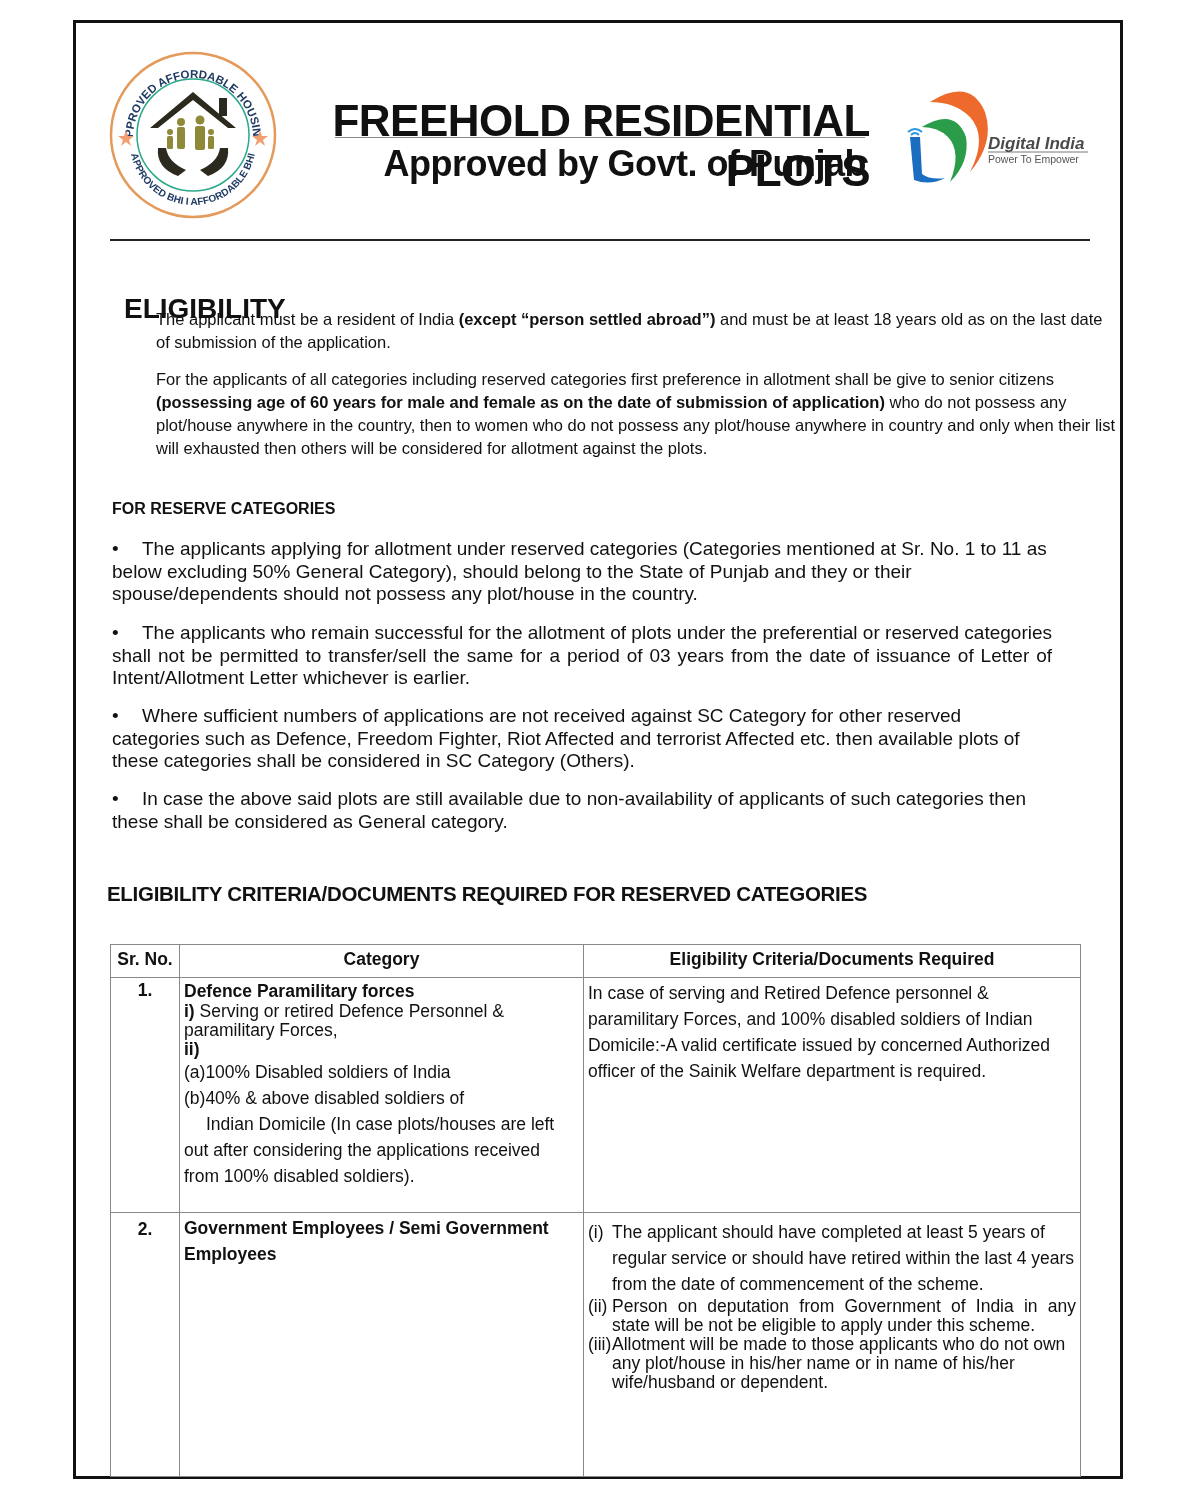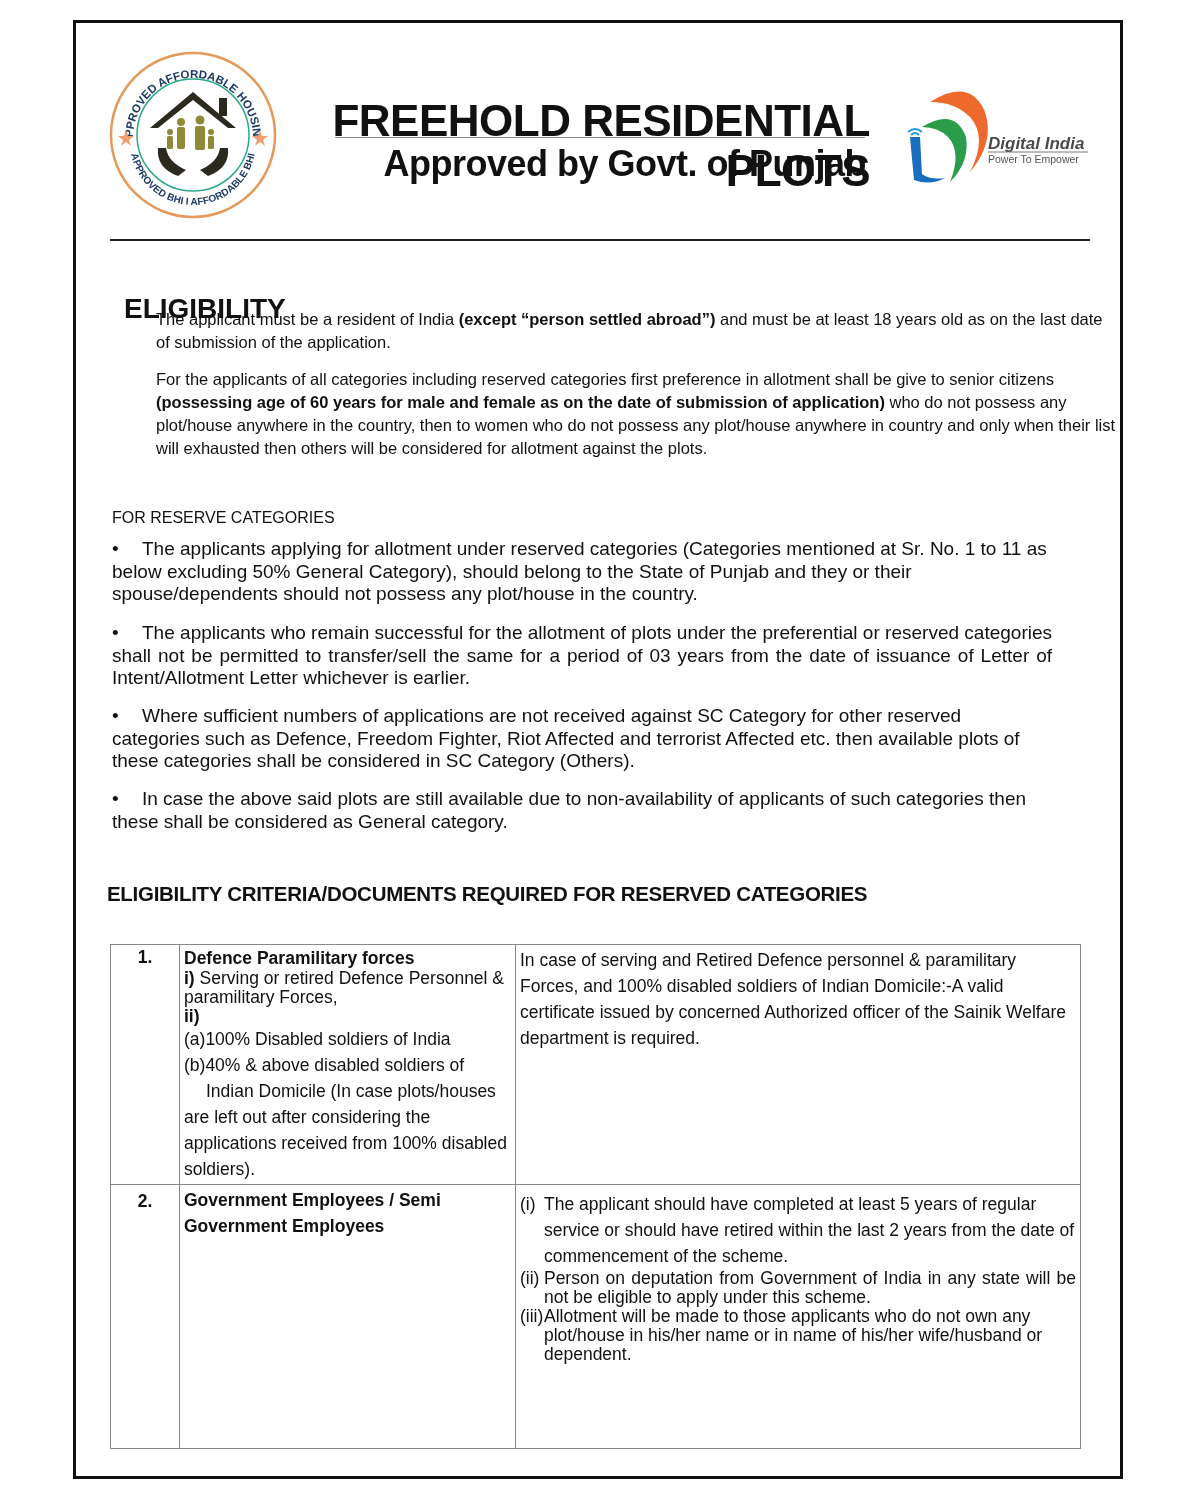--- a/index.html
+++ b/index.html
@@ -9,21 +9,21 @@
   .logo-right{position:absolute;left:900px;top:82px;width:200px;height:110px;}
   .title1{position:absolute;left:330px;top:96px;width:540px;text-align:right;font-weight:bold;font-size:44px;letter-spacing:-0.5px;}
   .title-rule{position:absolute;left:335px;top:137px;width:530px;height:1px;background:#888;}
   .title2{position:absolute;left:326px;top:143px;width:540px;text-align:right;font-weight:bold;font-size:36px;letter-spacing:-0.5px;}
   .header-rule{position:absolute;left:110px;top:239px;width:980px;height:2px;background:#222;}
   .h-elig{position:absolute;left:124px;top:253px;font-weight:bold;font-size:28px;margin-top:40px;}
   .p{position:absolute;font-size:16.5px;line-height:23px;margin-left:32px;}
   .p b{font-weight:bold;}
   .p1{left:124px;top:308px;width:960px;}
   .p2{left:124px;top:368px;width:960px;}
-  .h-reserve{position:absolute;left:112px;top:500px;font-weight:normal;font-size:16px;margin-top:9px;}
+  .h-reserve{position:absolute;left:112px;top:500px;font-weight:bold;font-size:16px;}
   .bullet{position:absolute;left:112px;width:940px;font-size:19px;line-height:22.5px;}
   .bullet .dot{display:inline-block;width:30px;}
   .b1{top:538px;}
   .b2{top:622px;text-align:justify;}
   .b3{top:705px;}
   .b4{top:788px;}
   .h-criteria{position:absolute;left:107px;top:882px;font-weight:bold;font-size:20.5px;letter-spacing:-0.3px;}
   table.crit{position:absolute;left:110px;top:944px;width:971px;border-collapse:collapse;font-size:17.5px;}
   table.crit td, table.crit th{border:1px solid #888;vertical-align:top;padding:2px 4px;}
   table.crit th{font-weight:bold;text-align:center;height:26px;padding-top:4px;}
@@ -98,41 +98,46 @@
 
 <div class="h-reserve">FOR RESERVE CATEGORIES</div>
 <div class="bullet b1"><span class="dot">•</span><span>The applicants applying for allotment under reserved categories (Categories mentioned at Sr. No. 1 to 11 as below excluding 50% General Category), should belong to the State of Punjab and they or their spouse/dependents should not possess any plot/house in the country.</span></div>
 <div class="bullet b2"><span class="dot">•</span><span>The applicants who remain successful for the allotment of plots under the preferential or reserved categories shall not be permitted to transfer/sell the same for a period of 03 years from the date of issuance of Letter of Intent/Allotment Letter whichever is earlier.</span></div>
 <div class="bullet b3"><span class="dot">•</span><span>Where sufficient numbers of applications are not received against SC Category for other reserved categories such as Defence, Freedom Fighter, Riot Affected and terrorist Affected etc. then available plots of these categories shall be considered in SC Category (Others).</span></div>
 <div class="bullet b4"><span class="dot">•</span><span>In case the above said plots are still available due to non-availability of applicants of such categories then these shall be considered as General category.</span></div>
 
 <div class="h-criteria">ELIGIBILITY CRITERIA/DOCUMENTS REQUIRED FOR RESERVED CATEGORIES</div>
 <table class="crit">
   <tbody>
+      <tr>
+    <th class="c-sr">Sr. No.</th>
+    <th class="c-cat">Category</th>
+    <th>Eligibility Criteria/Documents Required</th>
+  </tr>
   <tr class="row1">
     <td class="c-sr">1.</td>
     <td>
       <div class="cat-title">Defence Paramilitary forces</div>
       <div class="tight"><b>i)</b><span> Serving or retired Defence Personnel &amp; paramilitary Forces,</span></div>
       <div class="tight"><b>ii)</b></div>
       <div class="loose">(a)100% Disabled soldiers of India</div>
       <div class="loose">(b)40% &amp; above disabled soldiers of</div>
       <div class="loose" style="text-indent:22px">Indian  Domicile (In case plots/houses are left out  after considering the applications received  from 100% disabled soldiers).</div>
     </td>
     <td class="crit-text">In case of serving and Retired Defence personnel &amp; paramilitary Forces, and 100% disabled soldiers of Indian Domicile:-A valid certificate issued by concerned Authorized officer of the Sainik Welfare department is required.</td>
   </tr>
   <tr class="row2">
     <td class="c-sr" style="padding-top:6px">2.</td>
     <td style="">
       <div class="cat-title" style="line-height:26px">Government Employees / Semi Government Employees</div>
     </td>
     <td style="padding-top:6px">
       <div class="item" style="line-height:26px">
             <span class="num" style="min-width:24px">(i)</span>
-            <span class="txt">The applicant should have completed at least 5 years of regular service or should have retired within the last 2 years from the date of commencement of the scheme.</span>
+            <span class="txt">The applicant should have completed at least 5 years of regular service or should have retired within the last 4 years from the date of commencement of the scheme.</span>
           </div>
       <div class="item" style="line-height:19px;text-align:justify">
             <span class="num" style="min-width:24px">(ii)</span>
             <span class="txt">Person on deputation from Government of India in any state will be not be eligible to apply under this scheme.</span>
           </div>
       <div class="item" style="line-height:19px">
             <span class="num" style="min-width:24px">(iii)</span>
             <span class="txt">Allotment will be made to those applicants who do not own any plot/house in his/her name or in name of his/her wife/husband or dependent.</span>
           </div>
     </td>

